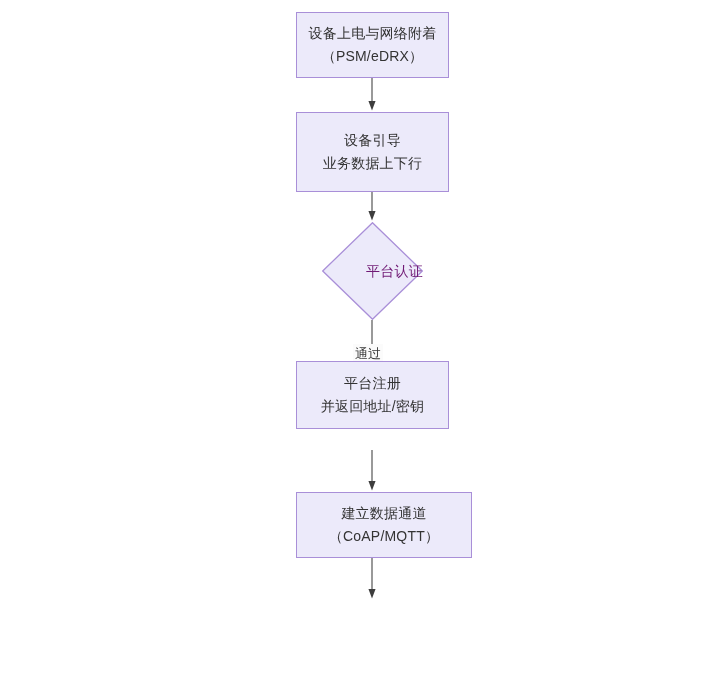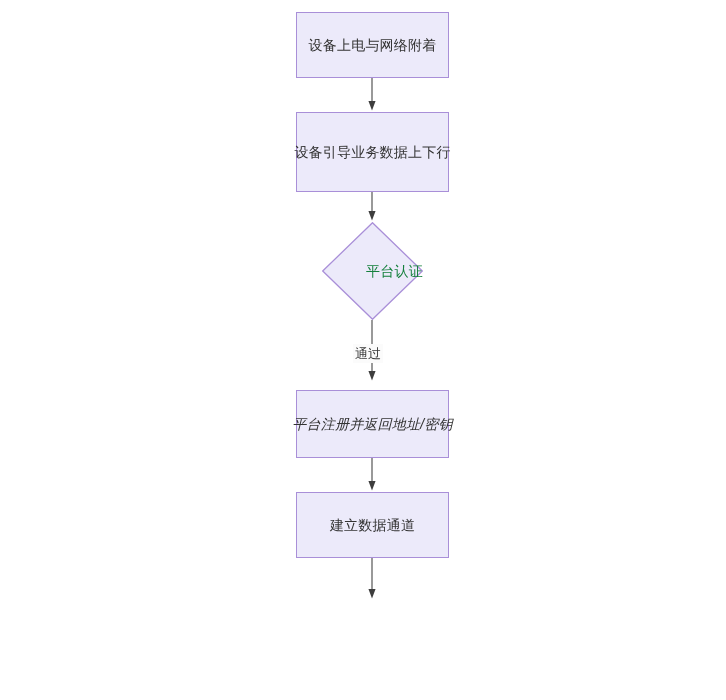--- a/index.html
+++ b/index.html
@@ -29,21 +29,21 @@
     width: 726px;
     height: 700px;
     pointer-events: none;
   }
   .node {
     position: absolute;
     box-sizing: border-box;
     background: #ECEAFA;
     border: 1px solid #A98FD8;
     display: flex;
-    flex-direction: row;
+    flex-direction: column;
     align-items: center;
     justify-content: center;
     text-align: center;
     font-size: 14px;
     line-height: 23px;
     color: #333333;
     letter-spacing: 0.2px;
   }
   .node .line {
     display: block;
@@ -61,21 +61,21 @@
     left: 0;
     top: 0;
     width: 100%;
     height: 100%;
   }
   .node-decision .diamond-label {
     position: relative;
     z-index: 2;
     font-size: 14px;
     line-height: 23px;
-    color: #15803d;
+    color: #701a75;
     text-align: center;
     white-space: nowrap;
     letter-spacing: 0.2px;
     margin-left: 44px;
   }
   .edge-label {
     position: absolute;
     background: #fbfbfb;
     font-size: 13px;
     line-height: 17px;
@@ -103,39 +103,41 @@
 
     <line x1="372" y1="320" x2="372" y2="376" stroke="#555555" stroke-width="1.2" marker-end="url(#arrowhead)"></line>
 
     <line x1="372" y1="450" x2="372" y2="486" stroke="#555555" stroke-width="1.2" marker-end="url(#arrowhead)"></line>
 
     <line x1="372" y1="558" x2="372" y2="594" stroke="#555555" stroke-width="1.2" marker-end="url(#arrowhead)"></line>
   </svg>
 
   <div class="node" style="left:296px; top:12px; width:153px; height:66px;">
     <span class="line">设备上电与网络附着</span>
+    <span class="line">（PSM/eDRX）</span>
   </div>
 
   <div class="node" style="left:296px; top:112px; width:153px; height:80px;">
     <span class="line">设备引导</span>
     <span class="line">业务数据上下行</span>
   </div>
 
   <div class="node-decision" style="left:322px; top:222px; width:101px; height:98px;">
     <svg class="diamond-shape" viewBox="0 0 101 98" preserveAspectRatio="none" xmlns="http://www.w3.org/2000/svg">
       <polygon points="50.5,0.7 100.3,49 50.5,97.3 0.7,49" fill="#ECEAFA" stroke="#A98FD8" stroke-width="1.3"></polygon>
     </svg>
     <span class="diamond-label">平台认证</span>
   </div>
 
   <div class="edge-label" style="left:353px; top:344px;">通过</div>
 
-  <div class="node" style="left:296px; top:390px; width:153px; height:68px;font-style:italic;">
+  <div class="node" style="left:296px; top:361px; width:153px; height:68px;">
     <span class="line">平台注册</span>
     <span class="line">并返回地址/密钥</span>
   </div>
 
-  <div class="node" style="left:296px; top:492px; width:153px; height:66px;">
+  <div class="node" style="left:296px; top:492px; width:176px; height:66px;">
     <span class="line">建立数据通道</span>
+    <span class="line">（CoAP/MQTT）</span>
   </div>
 
 
 </div>
 
 </body></html>

